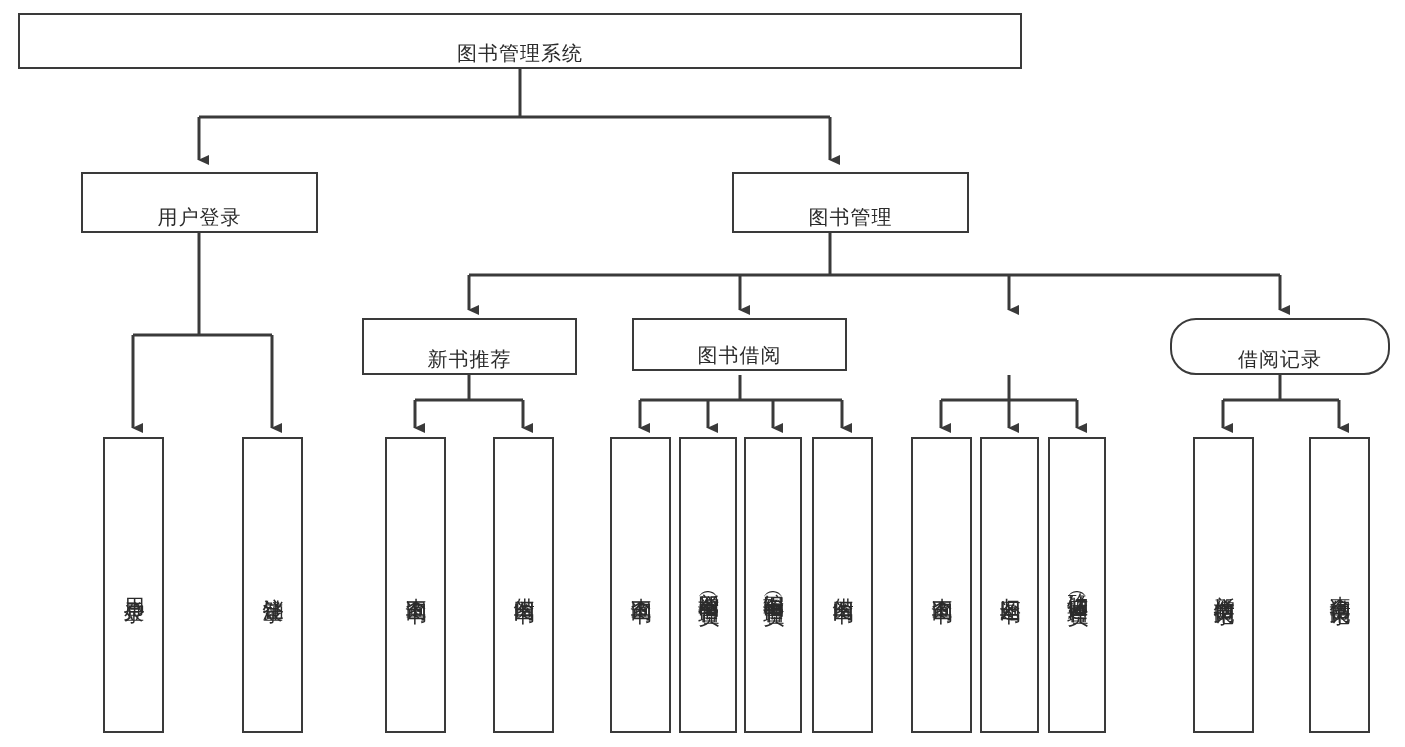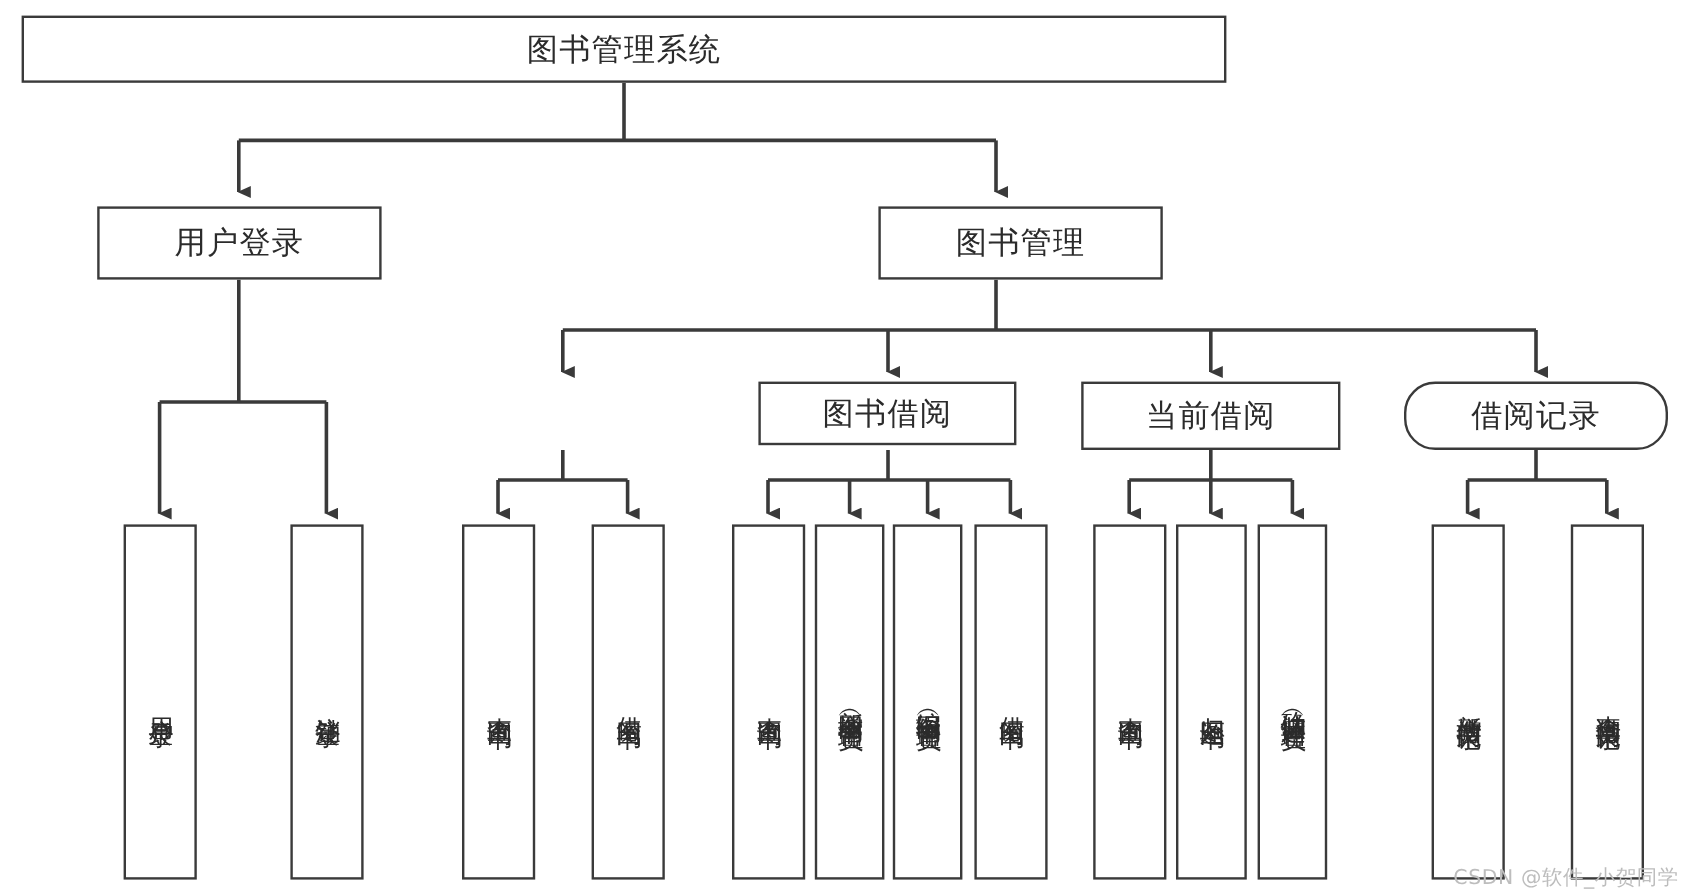--- a/index.html
+++ b/index.html
@@ -2,21 +2,21 @@
 <html><head>
 <meta charset="utf-8">
 <title>图书管理系统结构图</title>
 <style>
   html,body{margin:0;padding:0;background:#ffffff;}
   body{font-family:"DejaVu Sans","Liberation Sans",sans-serif;}
   #canvas{position:relative;width:1405px;height:747px;background:#fff;overflow:hidden;}
   #wires{position:absolute;left:0;top:0;width:1405px;height:747px;}
   .node{position:absolute;box-sizing:border-box;border:2px solid #3a3a3a;background:#fff;
         display:flex;align-items:center;justify-content:center;color:#2b2b2b;}
-  .node.h{font-size:26px;letter-spacing:1px;}
+  .node.h{font-size:20px;letter-spacing:1px;align-items:flex-end;}
   .node.v{padding:6px 0;}
   .node.v .vtext{
       writing-mode:vertical-rl;
       text-orientation:upright;
       font-size:21px;
       line-height:1.12;
       letter-spacing:2px;
       white-space:nowrap;
       text-align:center;
   }
@@ -83,25 +83,25 @@
     <span>图书管理系统</span>
   </div>
 
   <div class="node h" style="left:81px;top:172px;width:237px;height:61px;">
     <span>用户登录</span>
   </div>
   <div class="node h" style="left:712px;top:172px;width:237px;height:61px;margin-left:20px;">
     <span>图书管理</span>
   </div>
 
+  <div class="node h" style="left:362px;top:318px;width:215px;height:57px;">
+    <span>新书推荐</span>
+  </div>
   <div class="node h" style="left:632px;top:318px;width:215px;height:53px;">
     <span>图书借阅</span>
-  </div>
-  <div class="node h" style="left:901px;top:318px;width:216px;height:57px;">
-    <span>当前借阅</span>
   </div>
   <div class="node h" style="left:1170px;top:318px;width:220px;height:57px;border-radius:26px;">
     <span>借阅记录</span>
   </div>
 
   <div class="node v" style="left:103px;top:437px;width:61px;height:296px;">
     <span class="vtext">用户登录</span>
   </div>
   <div class="node v" style="left:242px;top:437px;width:61px;height:296px;">
     <span class="vtext">注销登录</span>
@@ -137,14 +137,13 @@
     <span class="vtext">确认归还（管理员）</span>
   </div>
 
   <div class="node v" style="left:1193px;top:437px;width:61px;height:296px;">
     <span class="vtext">新增借阅记录</span>
   </div>
   <div class="node v" style="left:1309px;top:437px;width:61px;height:296px;">
     <span class="vtext">查询借阅记录</span>
   </div>
 
-  <div class="watermark">CSDN @软件_小贺同学</div>
 </div>
 
 </body></html>

